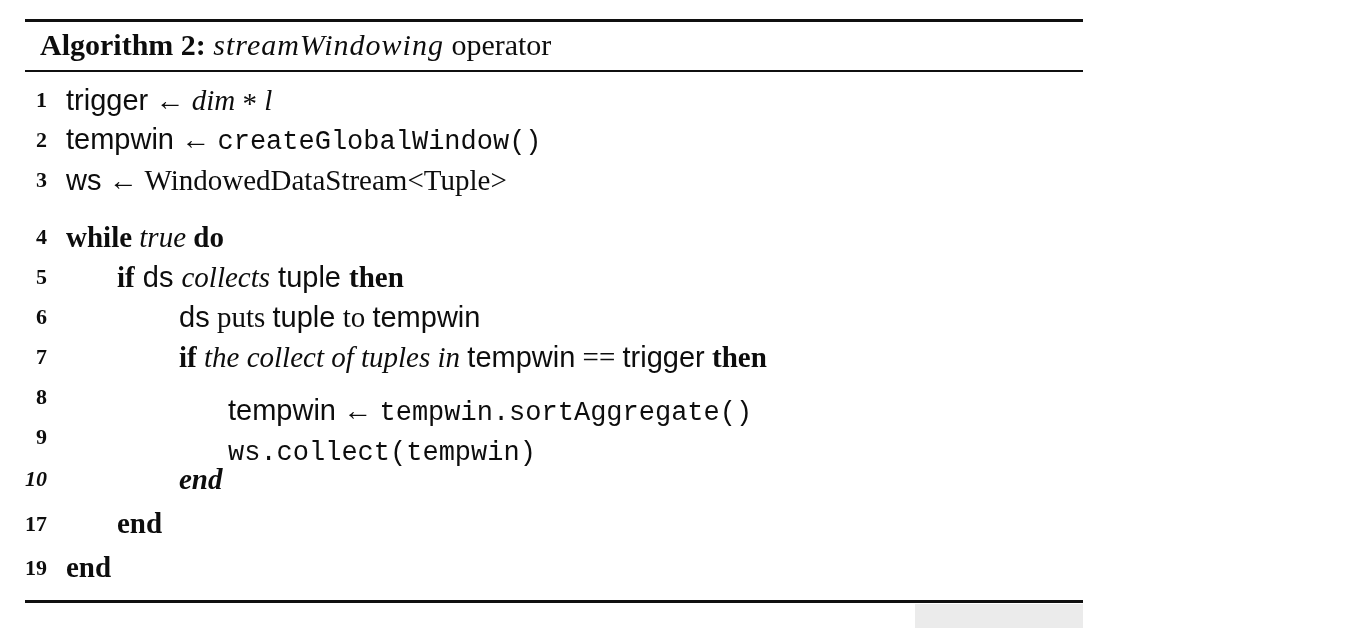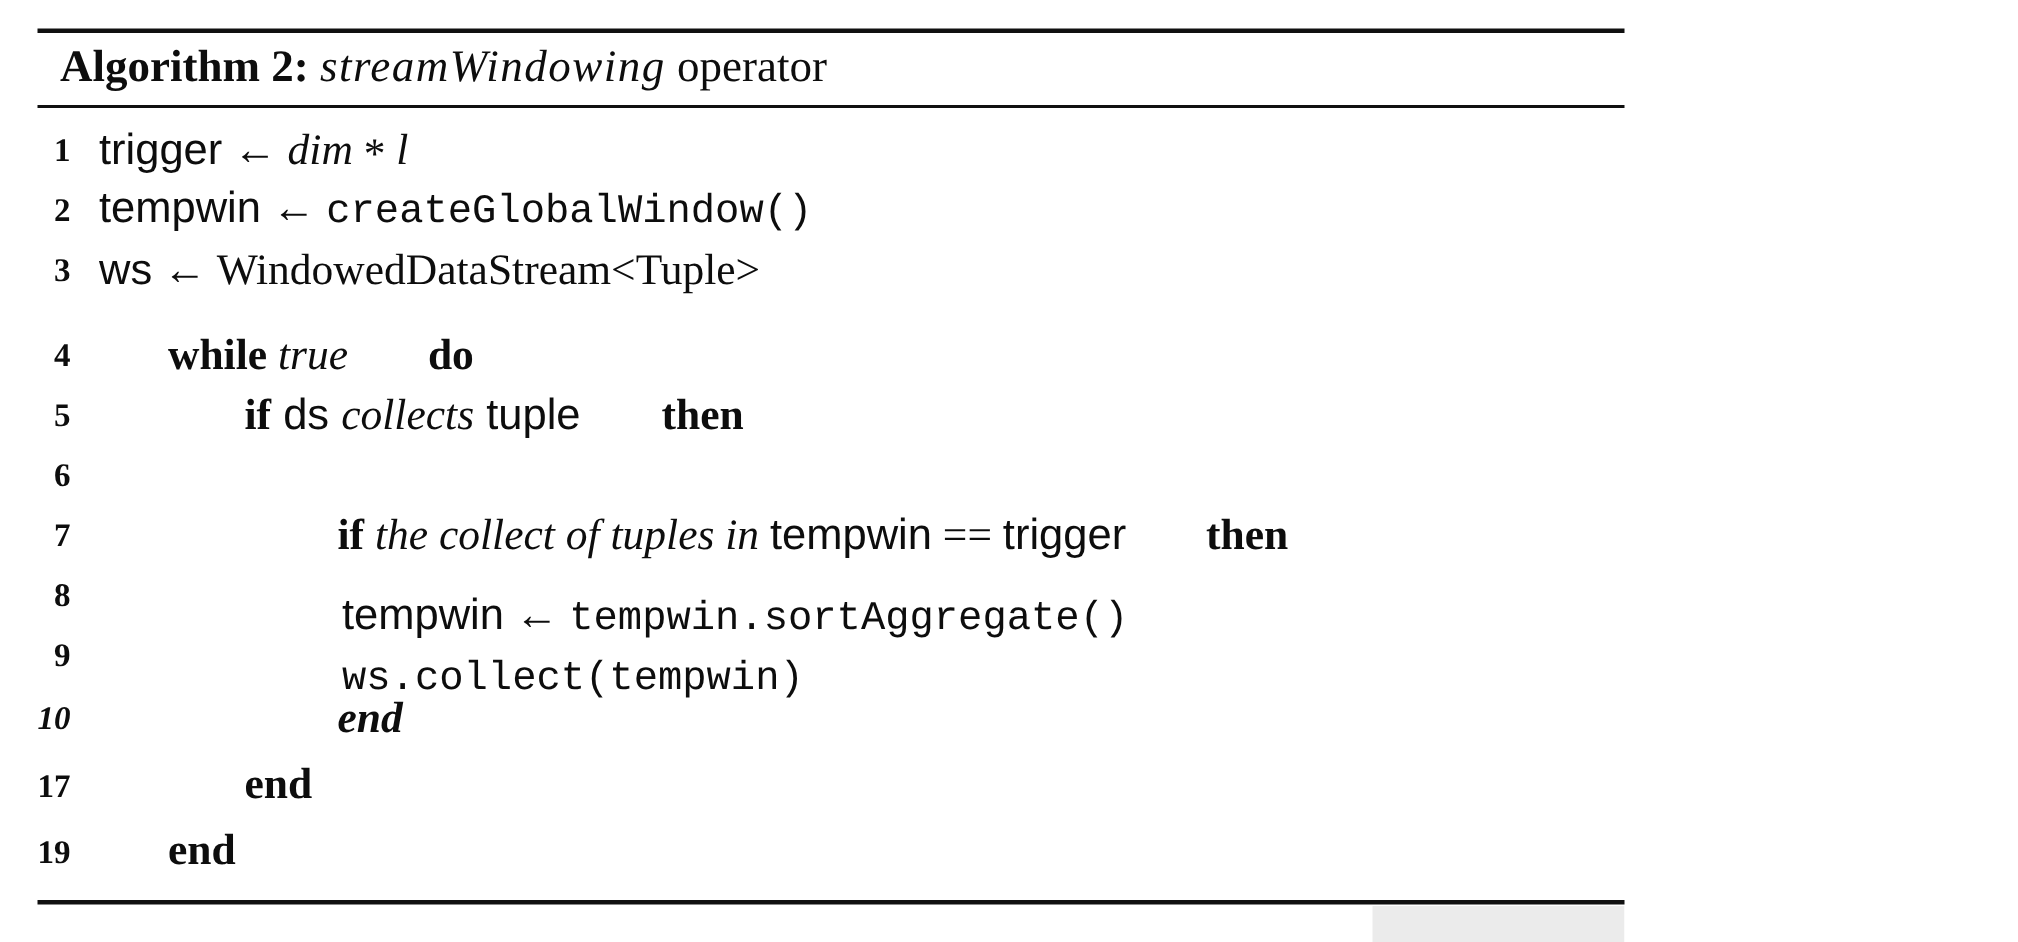--- a/index.html
+++ b/index.html
@@ -42,21 +42,21 @@
     font-family: "Liberation Serif", serif;
     font-weight: bold; font-size: 22px; color: #0d0d0d;
   }
   .content { padding-left: 19px; white-space: pre; font-size: 29px; line-height: 1; }
   .ind-0 .content { margin-left: 0; }
   .ind-1 .content { margin-left: 51px; }
   .ind-2 .content { margin-left: 113px; }
   .ind-3 .content { margin-left: 162px; margin-top: 28px; }
   .seg { white-space: pre; }
   .seg-rm { font-family: "Liberation Serif", serif; }
-  .seg-bf { font-family: "Liberation Serif", serif; font-weight: bold; margin-left: 46px; }
+  .seg-bf { font-family: "Liberation Serif", serif; font-weight: bold; }
   .seg-it { font-family: "Liberation Serif", serif; font-style: italic; }
   .seg-sf { font-family: "Liberation Sans", sans-serif; }
   .seg-tt { font-family: "Liberation Mono", monospace; font-size: 27px; }
   .seg-ast { font-family: "Liberation Serif", serif; position: relative; top: 0.13em; }
 </style>
 </head>
 <body>
 
 <div class="page">
   <div class="rule rule-top"></div>
@@ -84,20 +84,21 @@
       <div class="algo-line ind-0">
         <span class="num">4</span>
         <span class="content"><span class="seg seg-bf">while</span><span class="seg seg-it"> true </span><span class="seg seg-bf">do</span></span>
       </div>
       <div class="algo-line ind-1">
         <span class="num">5</span>
         <span class="content"><span class="seg seg-bf">if</span><span class="seg seg-sf"> ds </span><span class="seg seg-it">collects</span><span class="seg seg-sf"> tuple </span><span class="seg seg-bf">then</span></span>
       </div>
       <div class="algo-line ind-2">
         <span class="num">6</span>
+        <span class="content"><span class="seg seg-sf">ds</span><span class="seg seg-rm"> puts </span><span class="seg seg-sf">tuple</span><span class="seg seg-rm"> to </span><span class="seg seg-sf">tempwin</span></span>
       </div>
       <div class="algo-line ind-2">
         <span class="num">7</span>
         <span class="content"><span class="seg seg-bf">if</span><span class="seg seg-it"> the collect of tuples in </span><span class="seg seg-sf">tempwin</span><span class="seg seg-rm"> == </span><span class="seg seg-sf">trigger</span><span class="seg seg-bf"> then</span></span>
       </div>
       <div class="algo-line ind-3">
         <span class="num">8</span>
         <span class="content"><span class="seg seg-sf">tempwin</span><span class="seg seg-rm"> ← </span><span class="seg seg-tt">tempwin.sortAggregate()</span></span>
       </div>
       <div class="algo-line ind-3">

